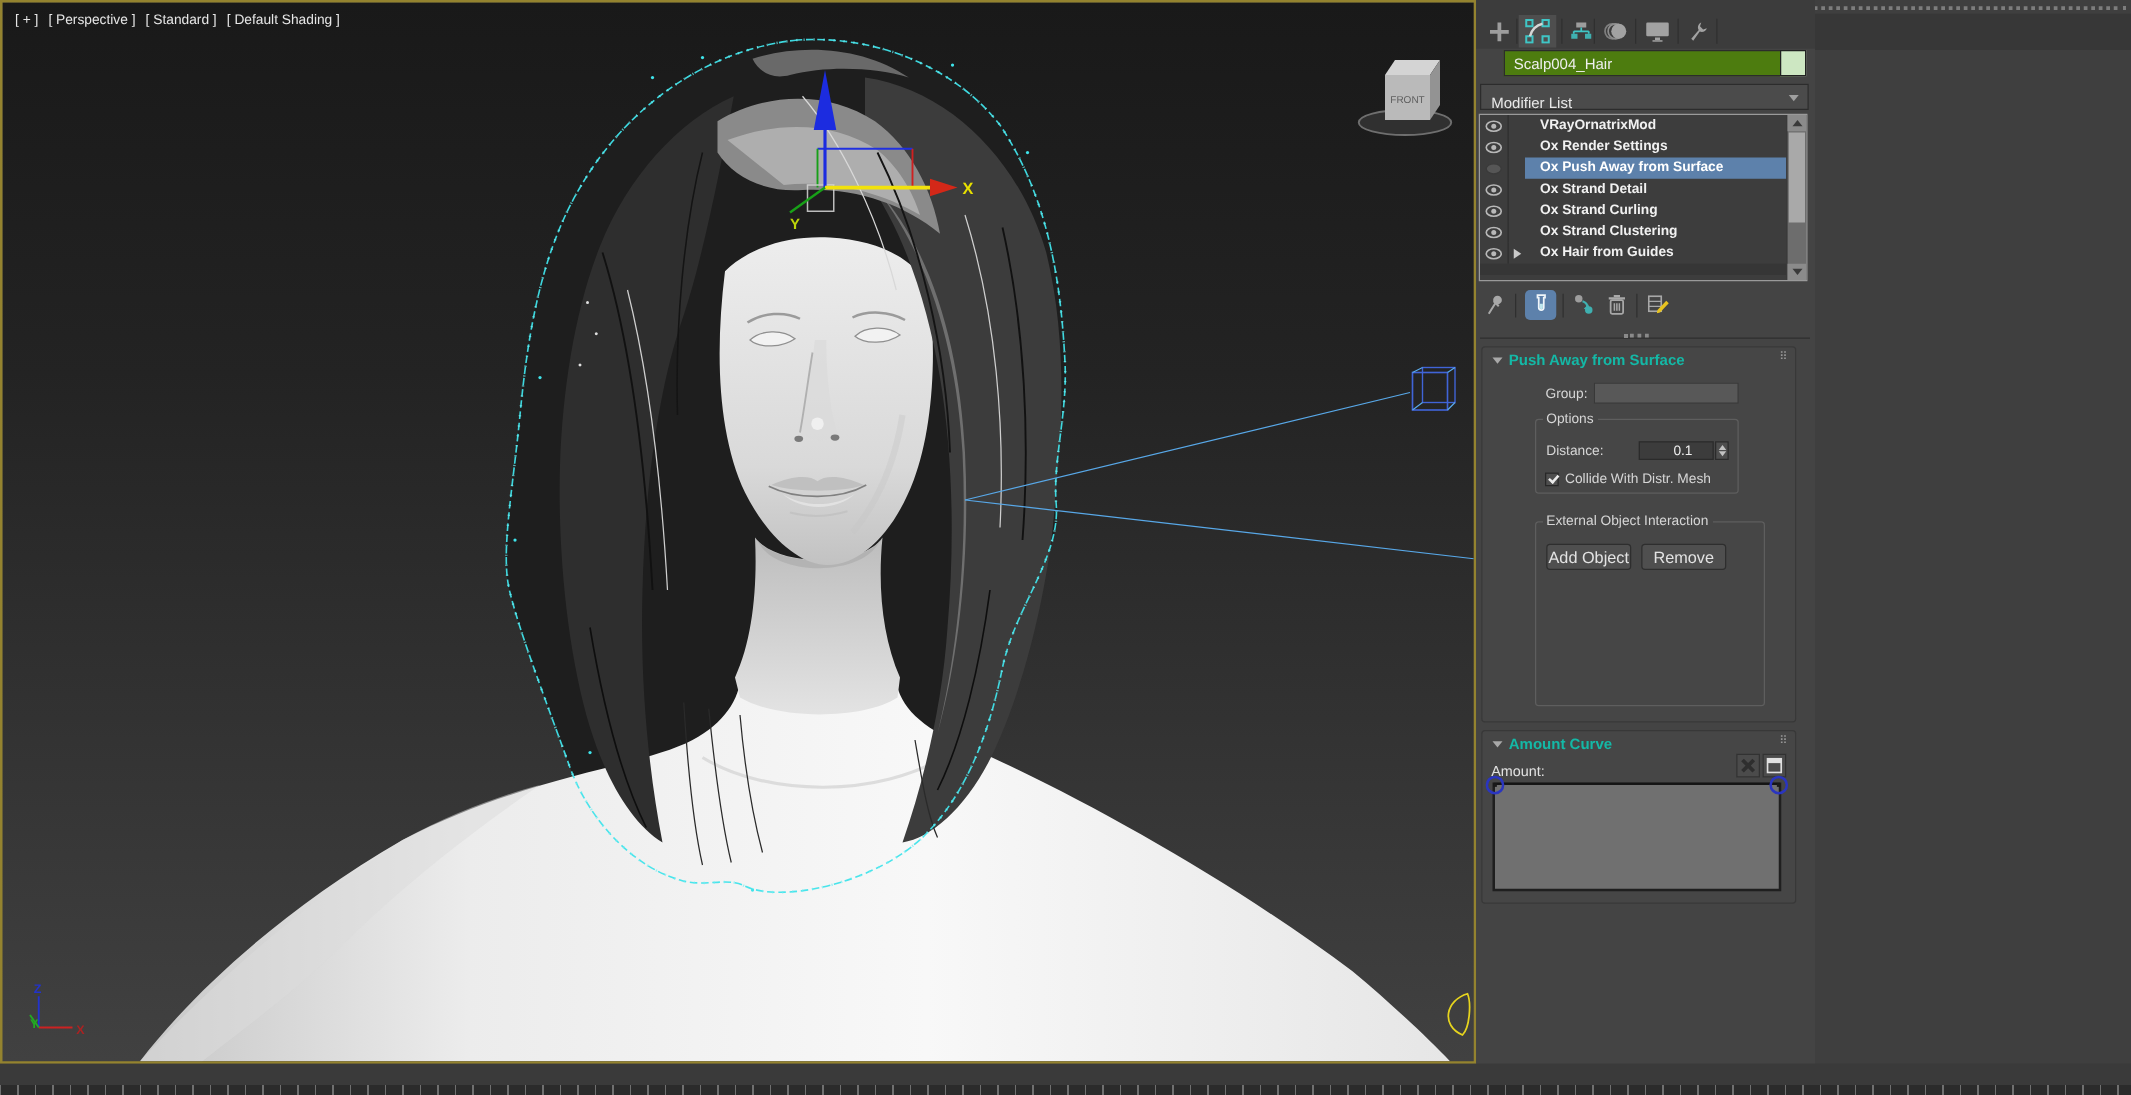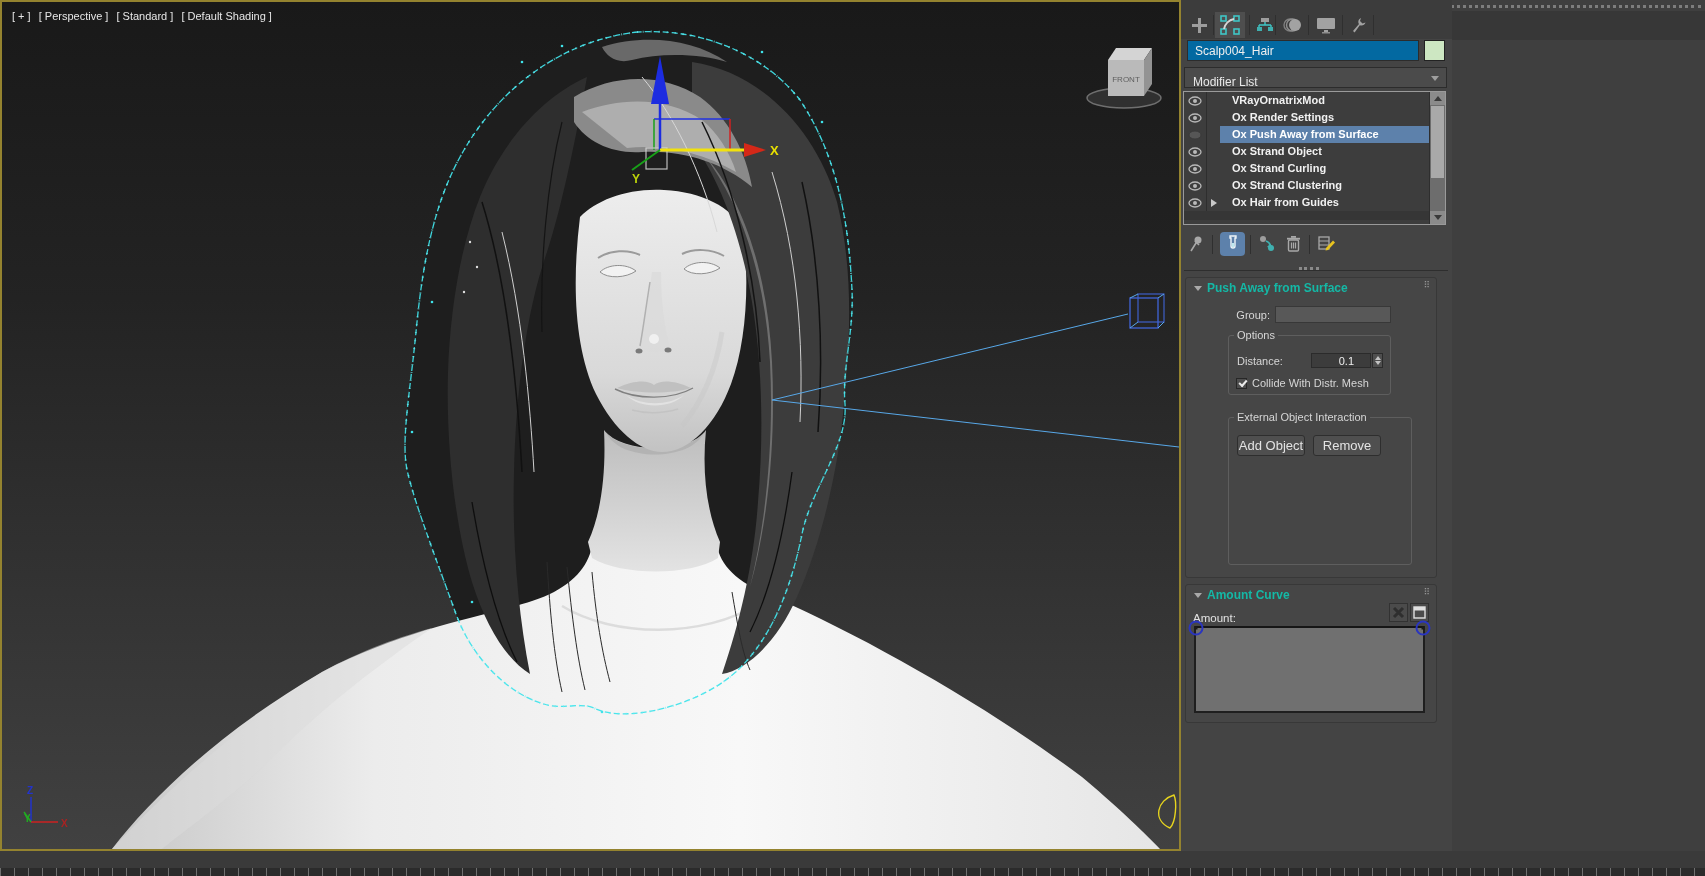--- a/index.html
+++ b/index.html
@@ -18,21 +18,21 @@
   
   .void-right{position:absolute;left:1452px;top:0;width:253px;height:851px;background:#3f3f3f;}
   .void-band{position:absolute;left:0;top:11px;width:253px;height:29px;background:#373737;}
   .grip-top{position:absolute;left:1186px;top:5px;width:515px;height:0;border-top:3px dotted #7d7d7d;}
   
   .panel{position:absolute;left:1181px;top:0;width:271px;height:851px;background:#444444;font-size:11px;}
   .tabs-row{position:absolute;left:0;top:0;width:271px;height:39px;background:#3c3c3c;}
   .tab{position:absolute;top:12px;width:26px;height:26px;display:flex;align-items:center;justify-content:center;}
   .tab.active{background:#4e4e4e;width:30px;}
   .tab-sep{position:absolute;top:15px;width:1px;height:20px;background:#2f2f2f;}
-  .name-field{position:absolute;left:6px;top:40px;width:232px;height:21px;background:#0369a1;
+  .name-field{position:absolute;left:22px;top:40px;width:232px;height:21px;background:#4d7c0f;
       border:1px solid #2c2c2c;color:#efefef;font-size:12px;line-height:21px;padding:0 7px;box-sizing:border-box;}
   .color-swatch{position:absolute;left:243px;top:40px;width:21px;height:21px;background:#cde7c2;
       border:1px solid #222;box-sizing:border-box;}
   .mod-dropdown{position:absolute;left:3px;top:67px;width:263px;height:21px;background:#4b4b4b;
       border:1px solid #2c2c2c;color:#e8e8e8;font-size:12px;line-height:20px;padding:4px 8px;box-sizing:border-box;}
   .dd-arrow{position:absolute;right:7px;top:8px;width:0;height:0;border-left:4px solid transparent;
       border-right:4px solid transparent;border-top:5px solid #9f9f9f;}
   
   .stack{position:absolute;left:2px;top:91px;width:263px;height:134px;background:#3d3d3d;
       border:1px solid #9a9a9a;box-sizing:border-box;overflow:hidden;}
@@ -349,21 +349,21 @@
           <div class="srow-label">Ox Push Away from Surface</div>
         </div>
         <div class="srow">
           <div class="eye-cell">
             <svg width="14" height="10">
               <ellipse cx="7" cy="5" rx="6" ry="4" fill="none" stroke="#b8b8b8" stroke-width="1.3"></ellipse>
                 <circle cx="7" cy="5" r="2" fill="#b8b8b8"></circle>
               </svg>
           </div>
           <div class="exp-cell"></div>
-          <div class="srow-label">Ox Strand Object</div>
+          <div class="srow-label">Ox Strand Detail</div>
         </div>
         <div class="srow">
           <div class="eye-cell">
             <svg width="14" height="10">
               <ellipse cx="7" cy="5" rx="6" ry="4" fill="none" stroke="#b8b8b8" stroke-width="1.3"></ellipse>
                 <circle cx="7" cy="5" r="2" fill="#b8b8b8"></circle>
               </svg>
           </div>
           <div class="exp-cell"></div>
           <div class="srow-label">Ox Strand Curling</div>

